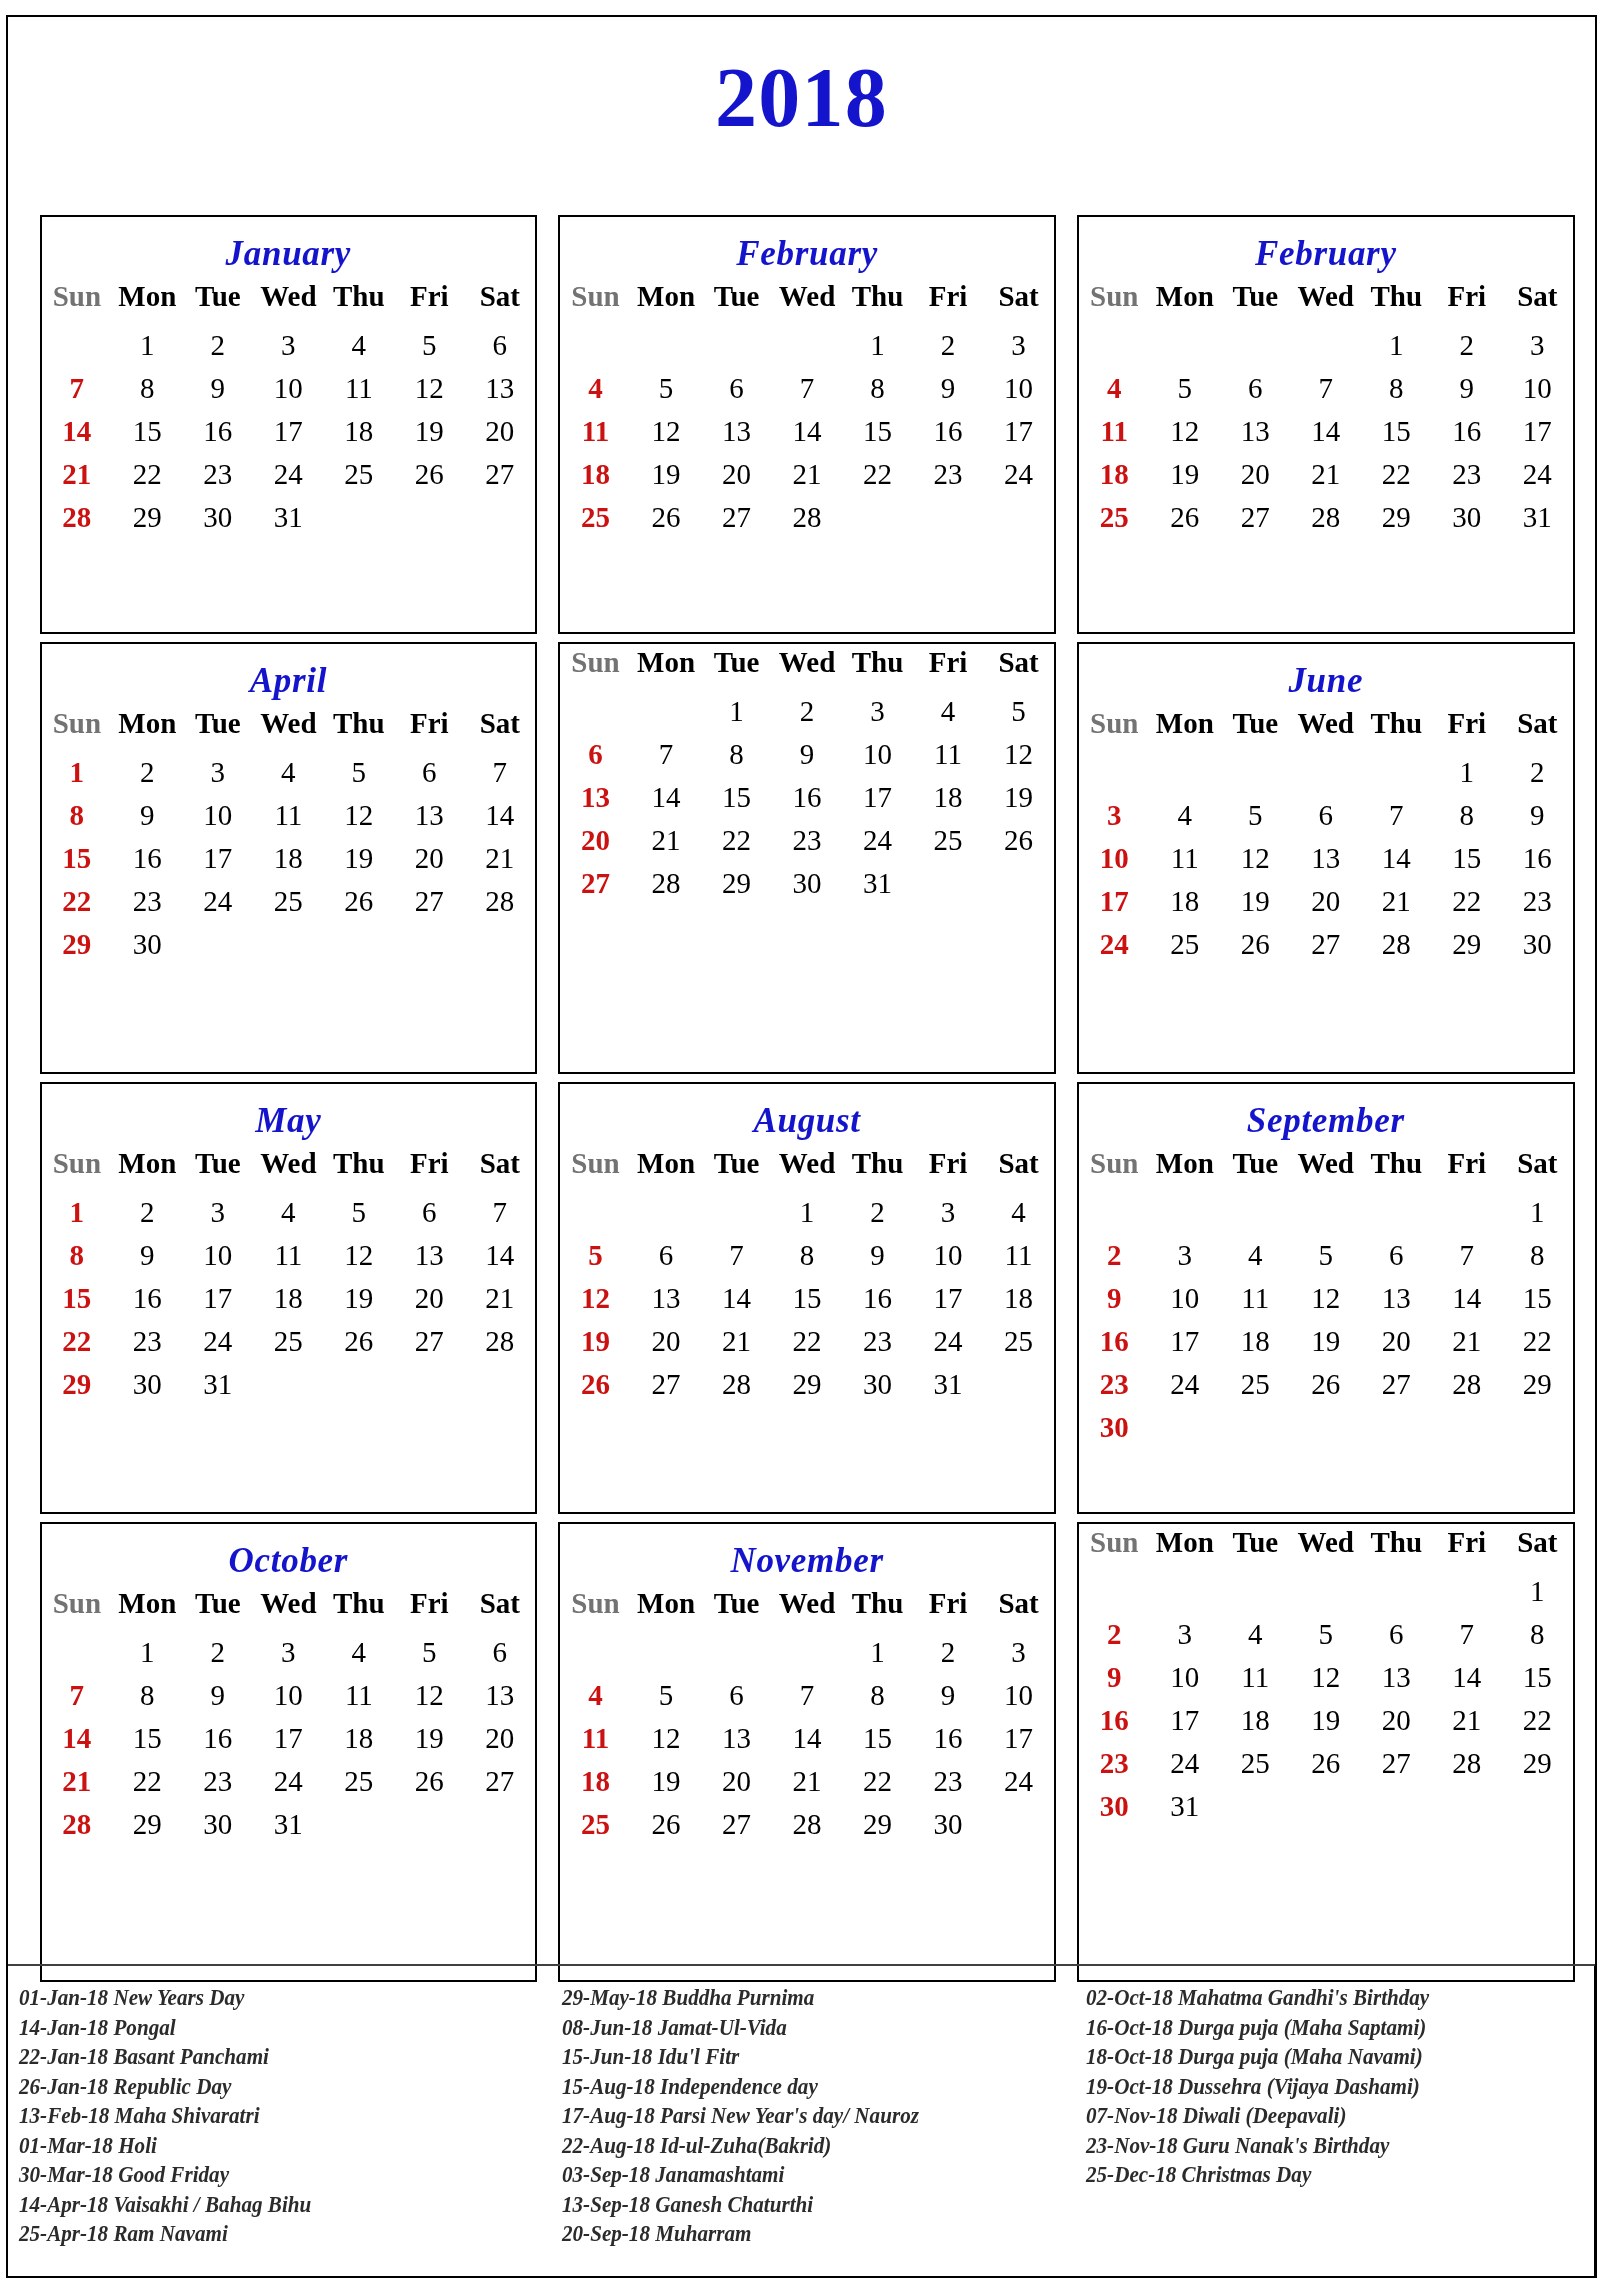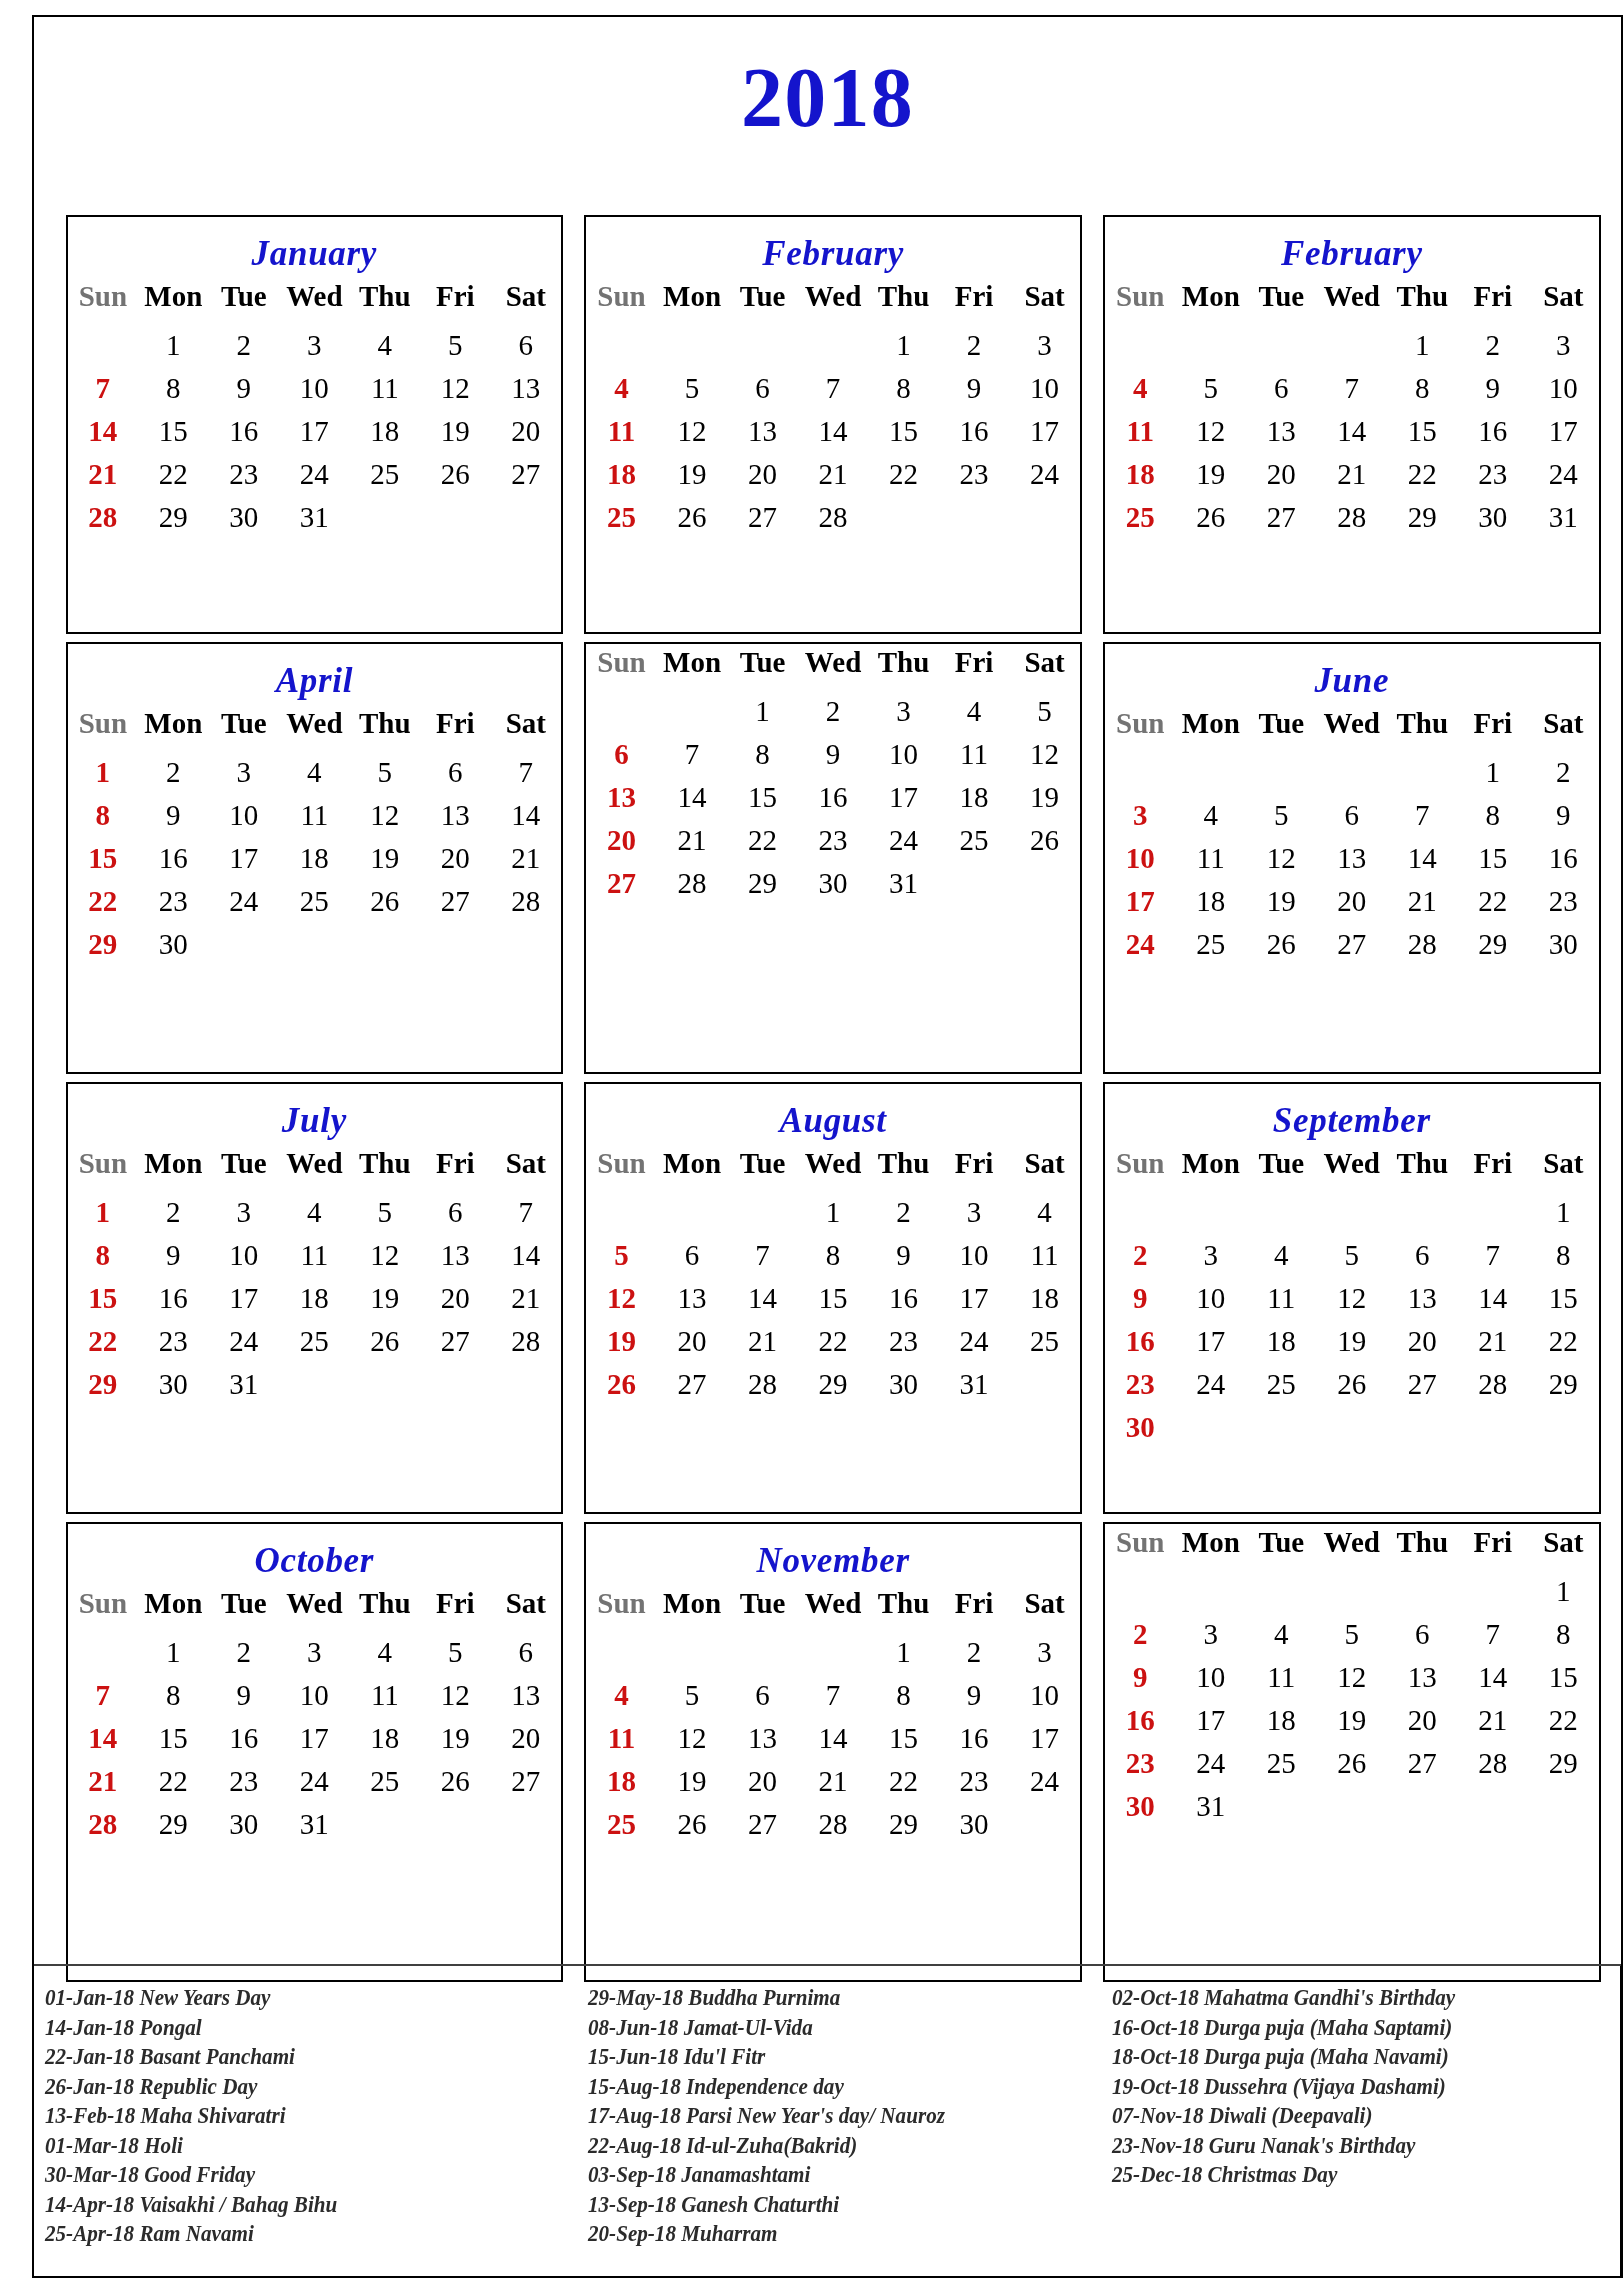--- a/index.html
+++ b/index.html
@@ -3,21 +3,21 @@
 <meta charset="utf-8">
 <style>
   html,body{margin:0;padding:0;background:#ffffff;}
   body{
     width:1623px;height:2295px;
     font-family:"Liberation Serif",ّ"DejaVu Serif",serif;
     -webkit-font-smoothing:none;
   }
   #page{
     position:absolute;
-    left:32px;top:15px;
+    left:6px;top:15px;
     width:1591px;height:2263px;
     border:2px solid #000;
     box-sizing:border-box;
     background:#fff;
     overflow:hidden;
   }
 
   
   #title{
     position:absolute;
@@ -501,21 +501,21 @@
               <td>26</td>
               <td>27</td>
               <td>28</td>
               <td>29</td>
               <td>30</td>
             </tr>
           </tbody>
         </table>
       </div>
       <div class="month m-r3">
-        <div class="mname">July</div>
+        <div class="mname">May</div>
         <table class="cal">
           <thead>
             <tr>
               <th class="sun">Sun</th>
               <th>Mon</th>
               <th>Tue</th>
               <th>Wed</th>
               <th>Thu</th>
               <th>Fri</th>
               <th>Sat</th>

